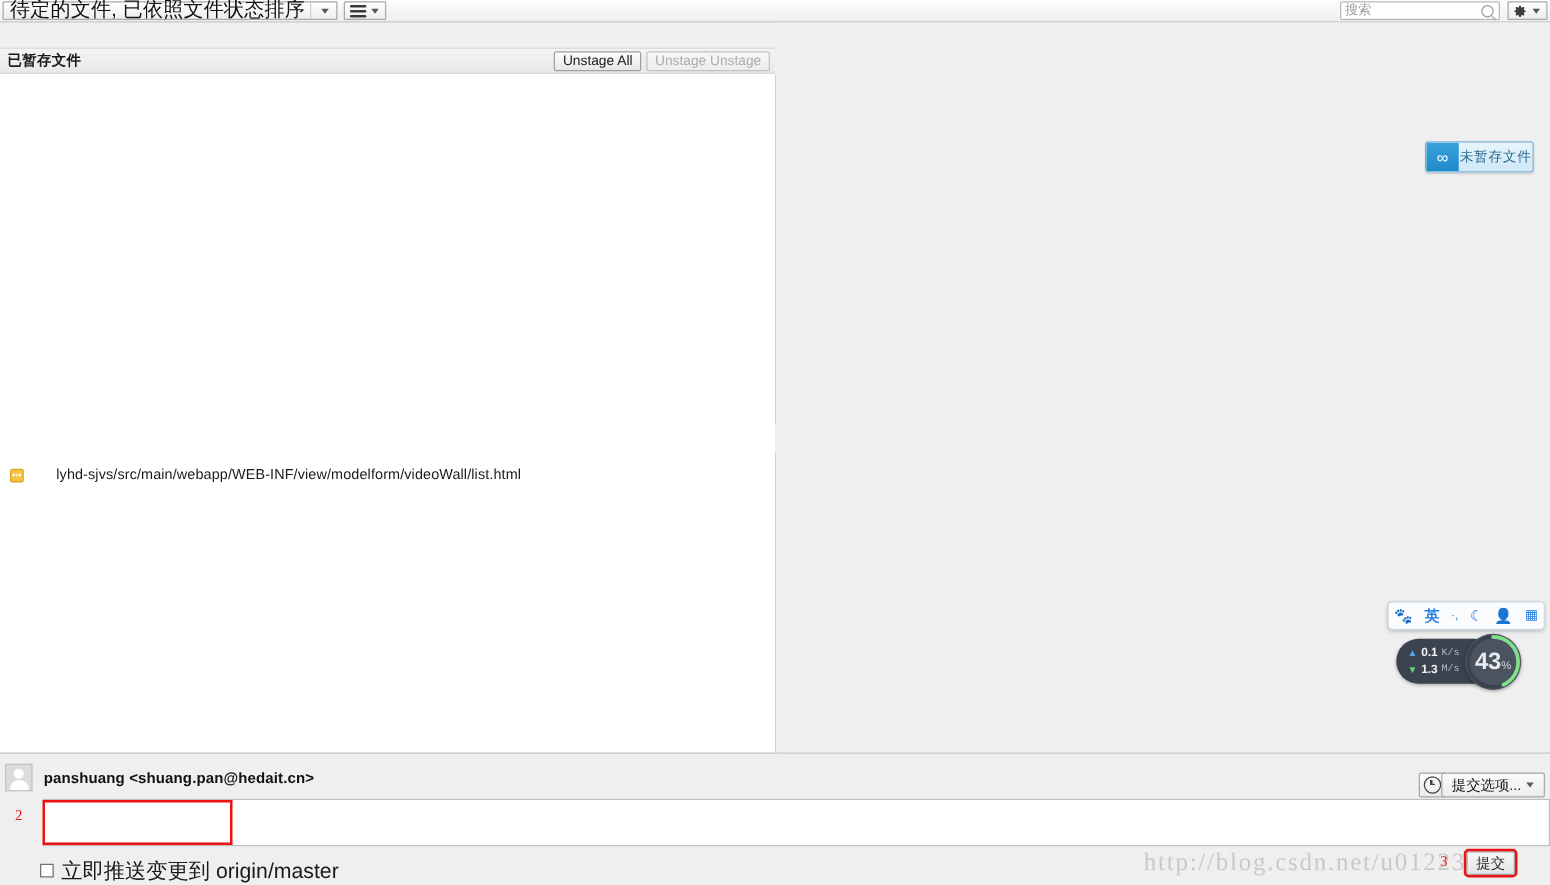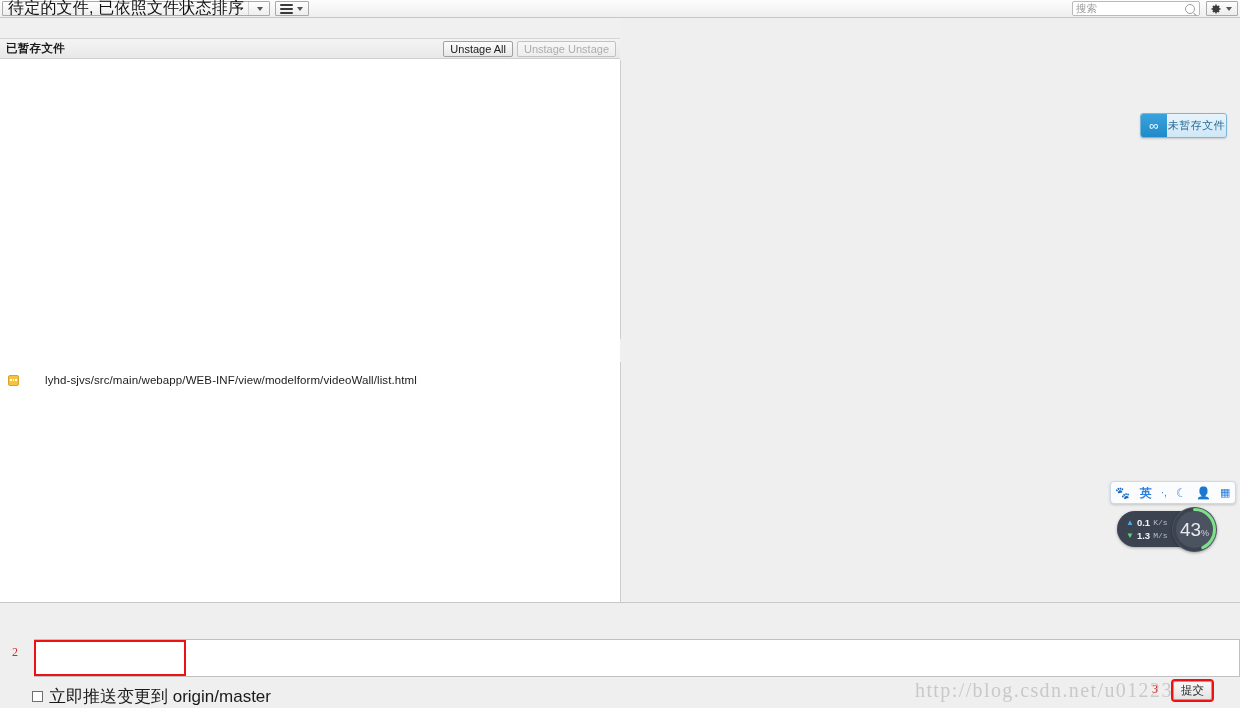--- a/index.html
+++ b/index.html
@@ -133,21 +133,21 @@
   .net-line .ar { font-size:8px; line-height:1; }
   .net-line .up { color:#4ea8e8; }
   .net-line .dn { color:#5dd47a; }
   .net-line .v { color:#f2f3f5; font-size:9.5px; font-weight:700; }
   .net-line .u { color:#b6bcc5; font-size:8px;font-family:Liberation Mono, monospace; }
   .net-circle {
     position:absolute; left:55px; top:0; width:45px; height:45px; border-radius:50%;
     background:#4a535f; box-shadow:0 1px 3px rgba(0,0,0,.35);
     display:flex; align-items:baseline; justify-content:center;
   }
-  .net-circle .pct { color:#e8eaee; font-size:19px; font-weight:400; line-height:45px; }
+  .net-circle .pct { color:#e8eaee; font-size:19px; font-weight:700; line-height:45px; }
   .net-circle .pcts { color:#cfd3d9; font-size:9px; }
   .net-ring { position:absolute; left:0; top:0; }
 
   
   .commitpanel { position:absolute; left:0; top:602px; width:1240px; height:106px;
                  background:#efefef; border-top:1px solid #c8c8c8; }
   .authorrow { position:absolute; left:0; top:6px; width:1240px; height:26px; display:flex; align-items:center; }
   .avatar { width:22px; height:22px; margin-left:4px; background:#dcdcdc; border:1px solid #c4c4c4;
             position:relative; box-sizing:border-box; }
   .avatar .head { position:absolute; left:50%; top:3px; width:8px; height:8px; margin-left:-4px;
@@ -278,20 +278,34 @@
         <circle cx="22.5" cy="22.5" r="20" fill="none" stroke="#3b4350" stroke-width="3"></circle>
         <circle cx="22.5" cy="22.5" r="20" fill="none" stroke="#7fe08a" stroke-width="3" stroke-dasharray="54 72" stroke-linecap="round" transform="rotate(-90 22.5 22.5)"></circle>
       </svg>
       <span class="pct">43</span>
       <span class="pcts">%</span>
     </div>
   </div>
 
   <div class="commitpanel">
 
+    <div class="authorrow">
+      <span class="avatar">
+        <span class="head"></span>
+        <span class="body"></span>
+      </span>
+      <span class="authorname">panshuang &lt;shuang.pan@hedait.cn&gt;</span>
+      <span class="clockbtn">
+        <span class="clock"></span>
+      </span>
+      <span class="optbtn">
+        <span>提交选项...</span>
+        <span class="chev"></span>
+      </span>
+    </div>
 
     <div class="msgrow">
       <span class="msgmarker">2</span>
       <div class="msgbox"></div>
       <div class="msgbox-hl">
         <textarea placeholder="" style=""></textarea>
       </div>
     </div>
 
     <div class="pushrow">

